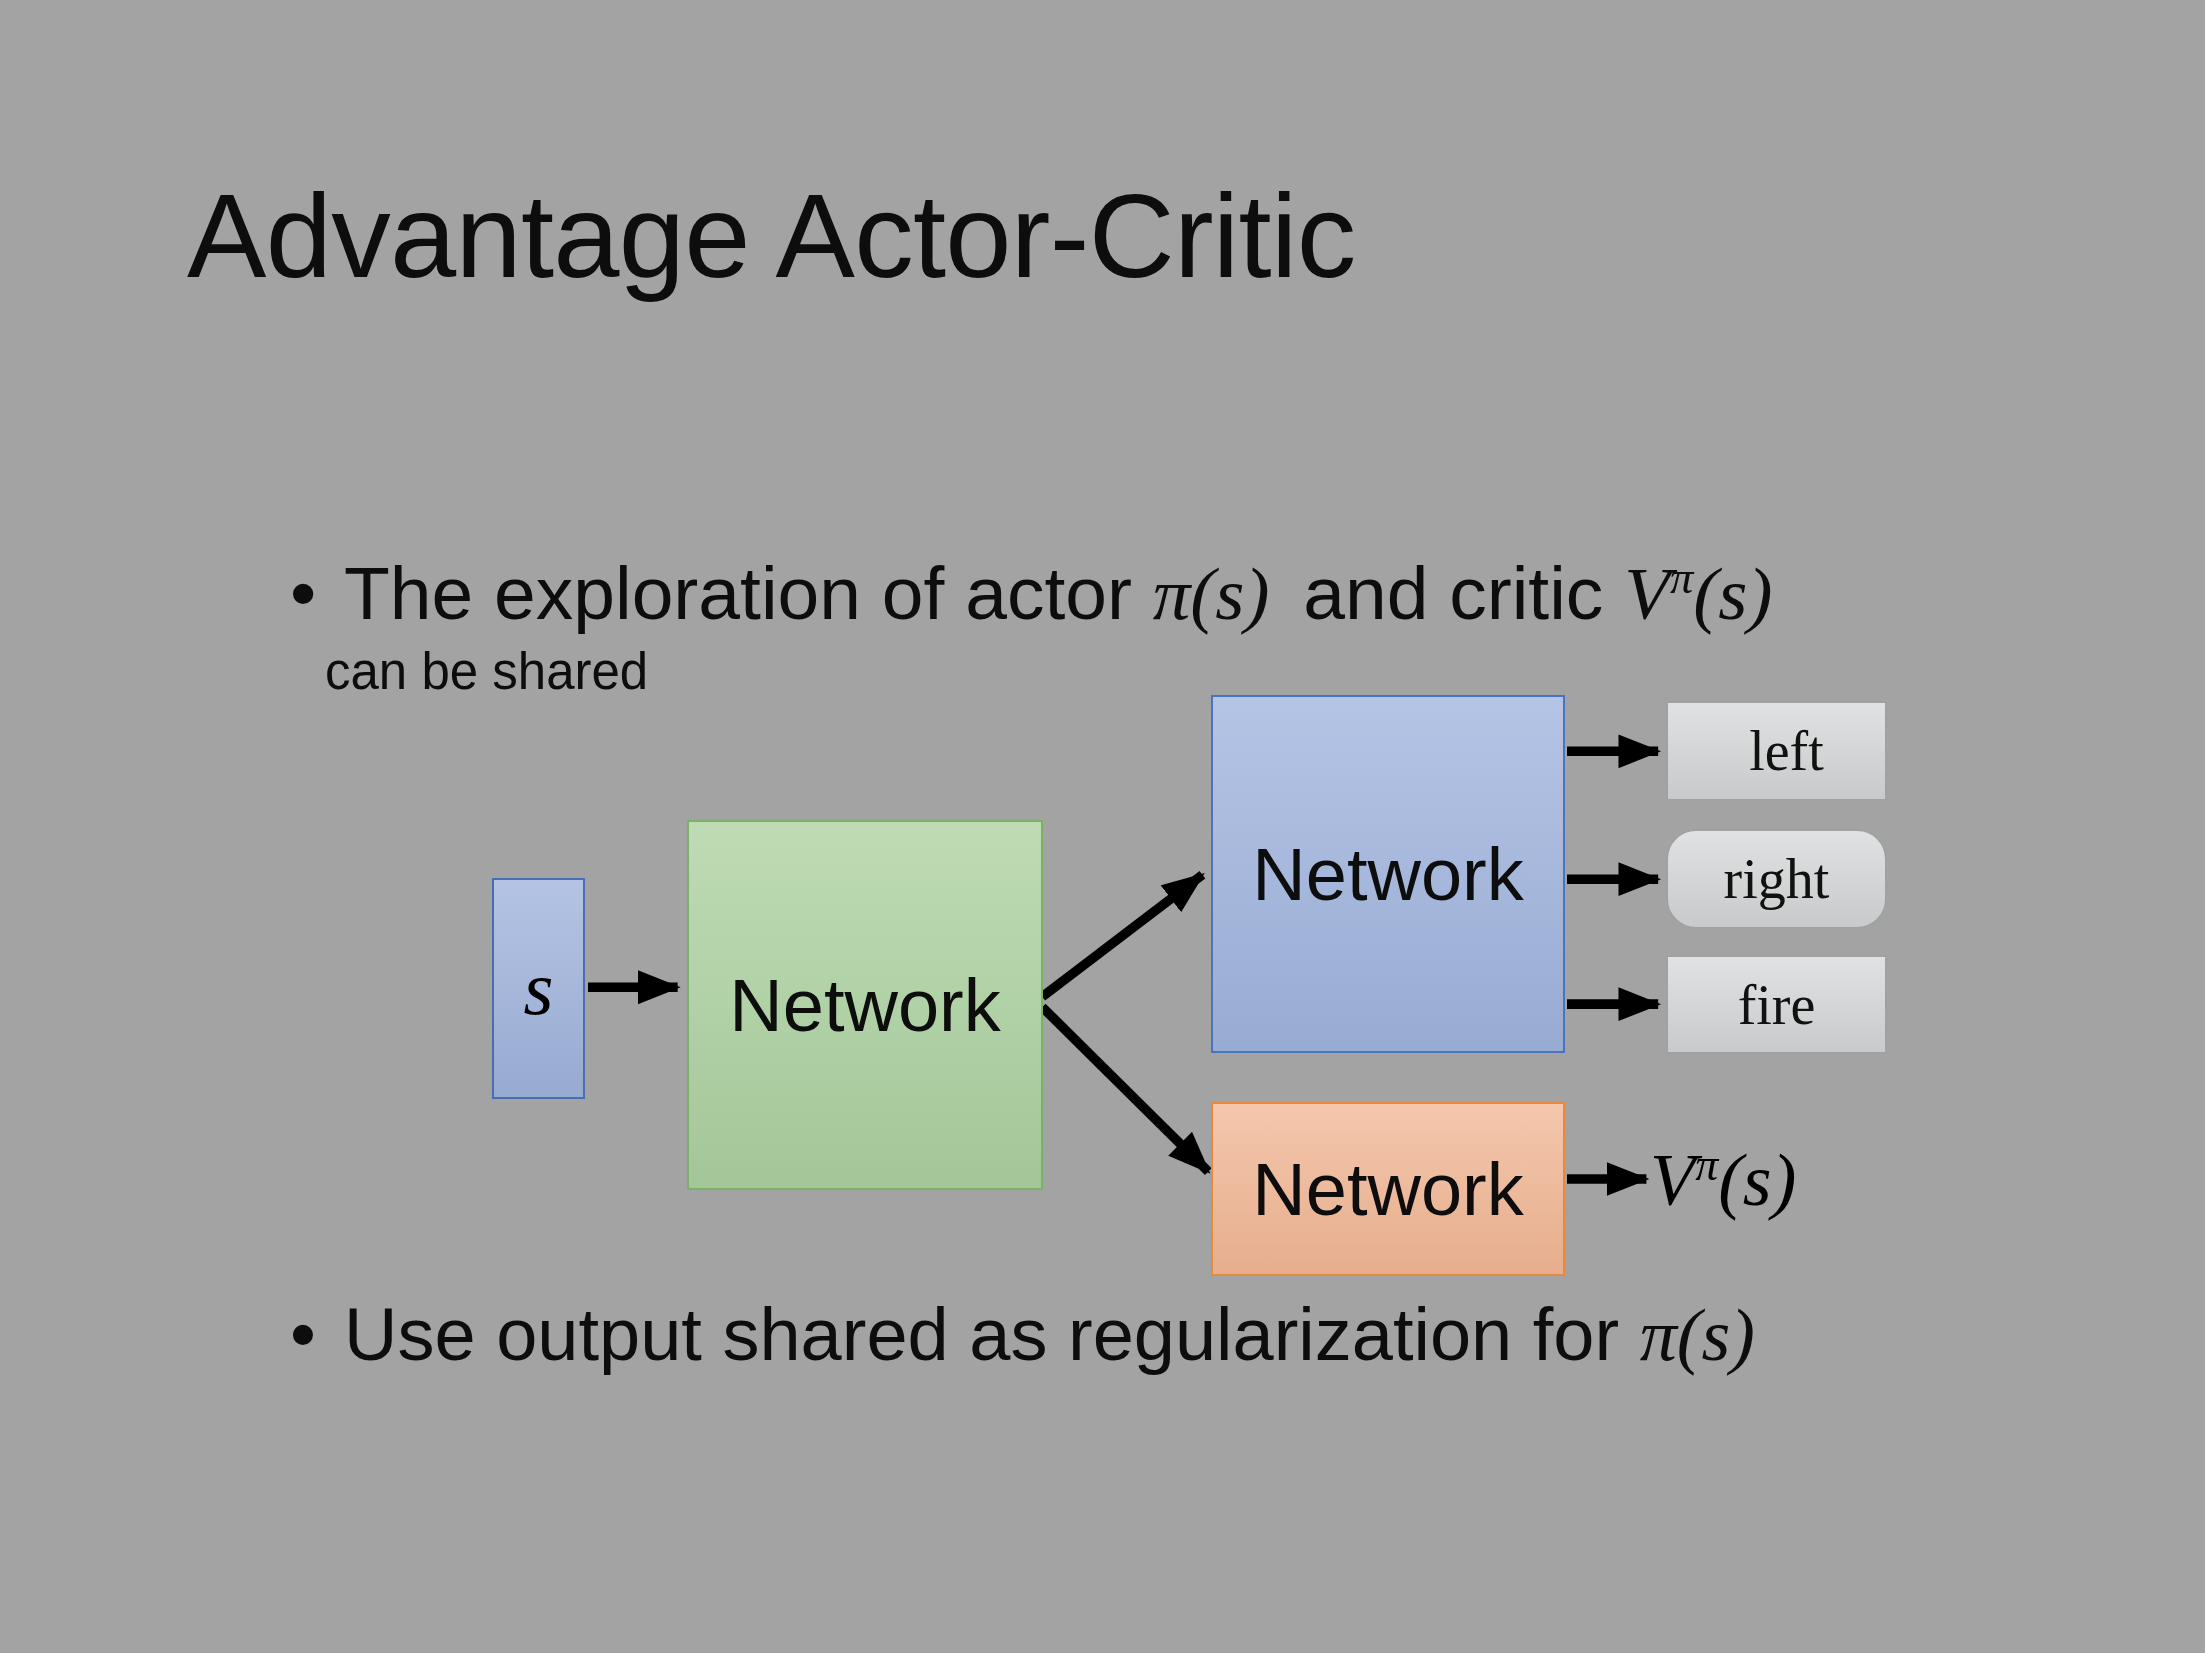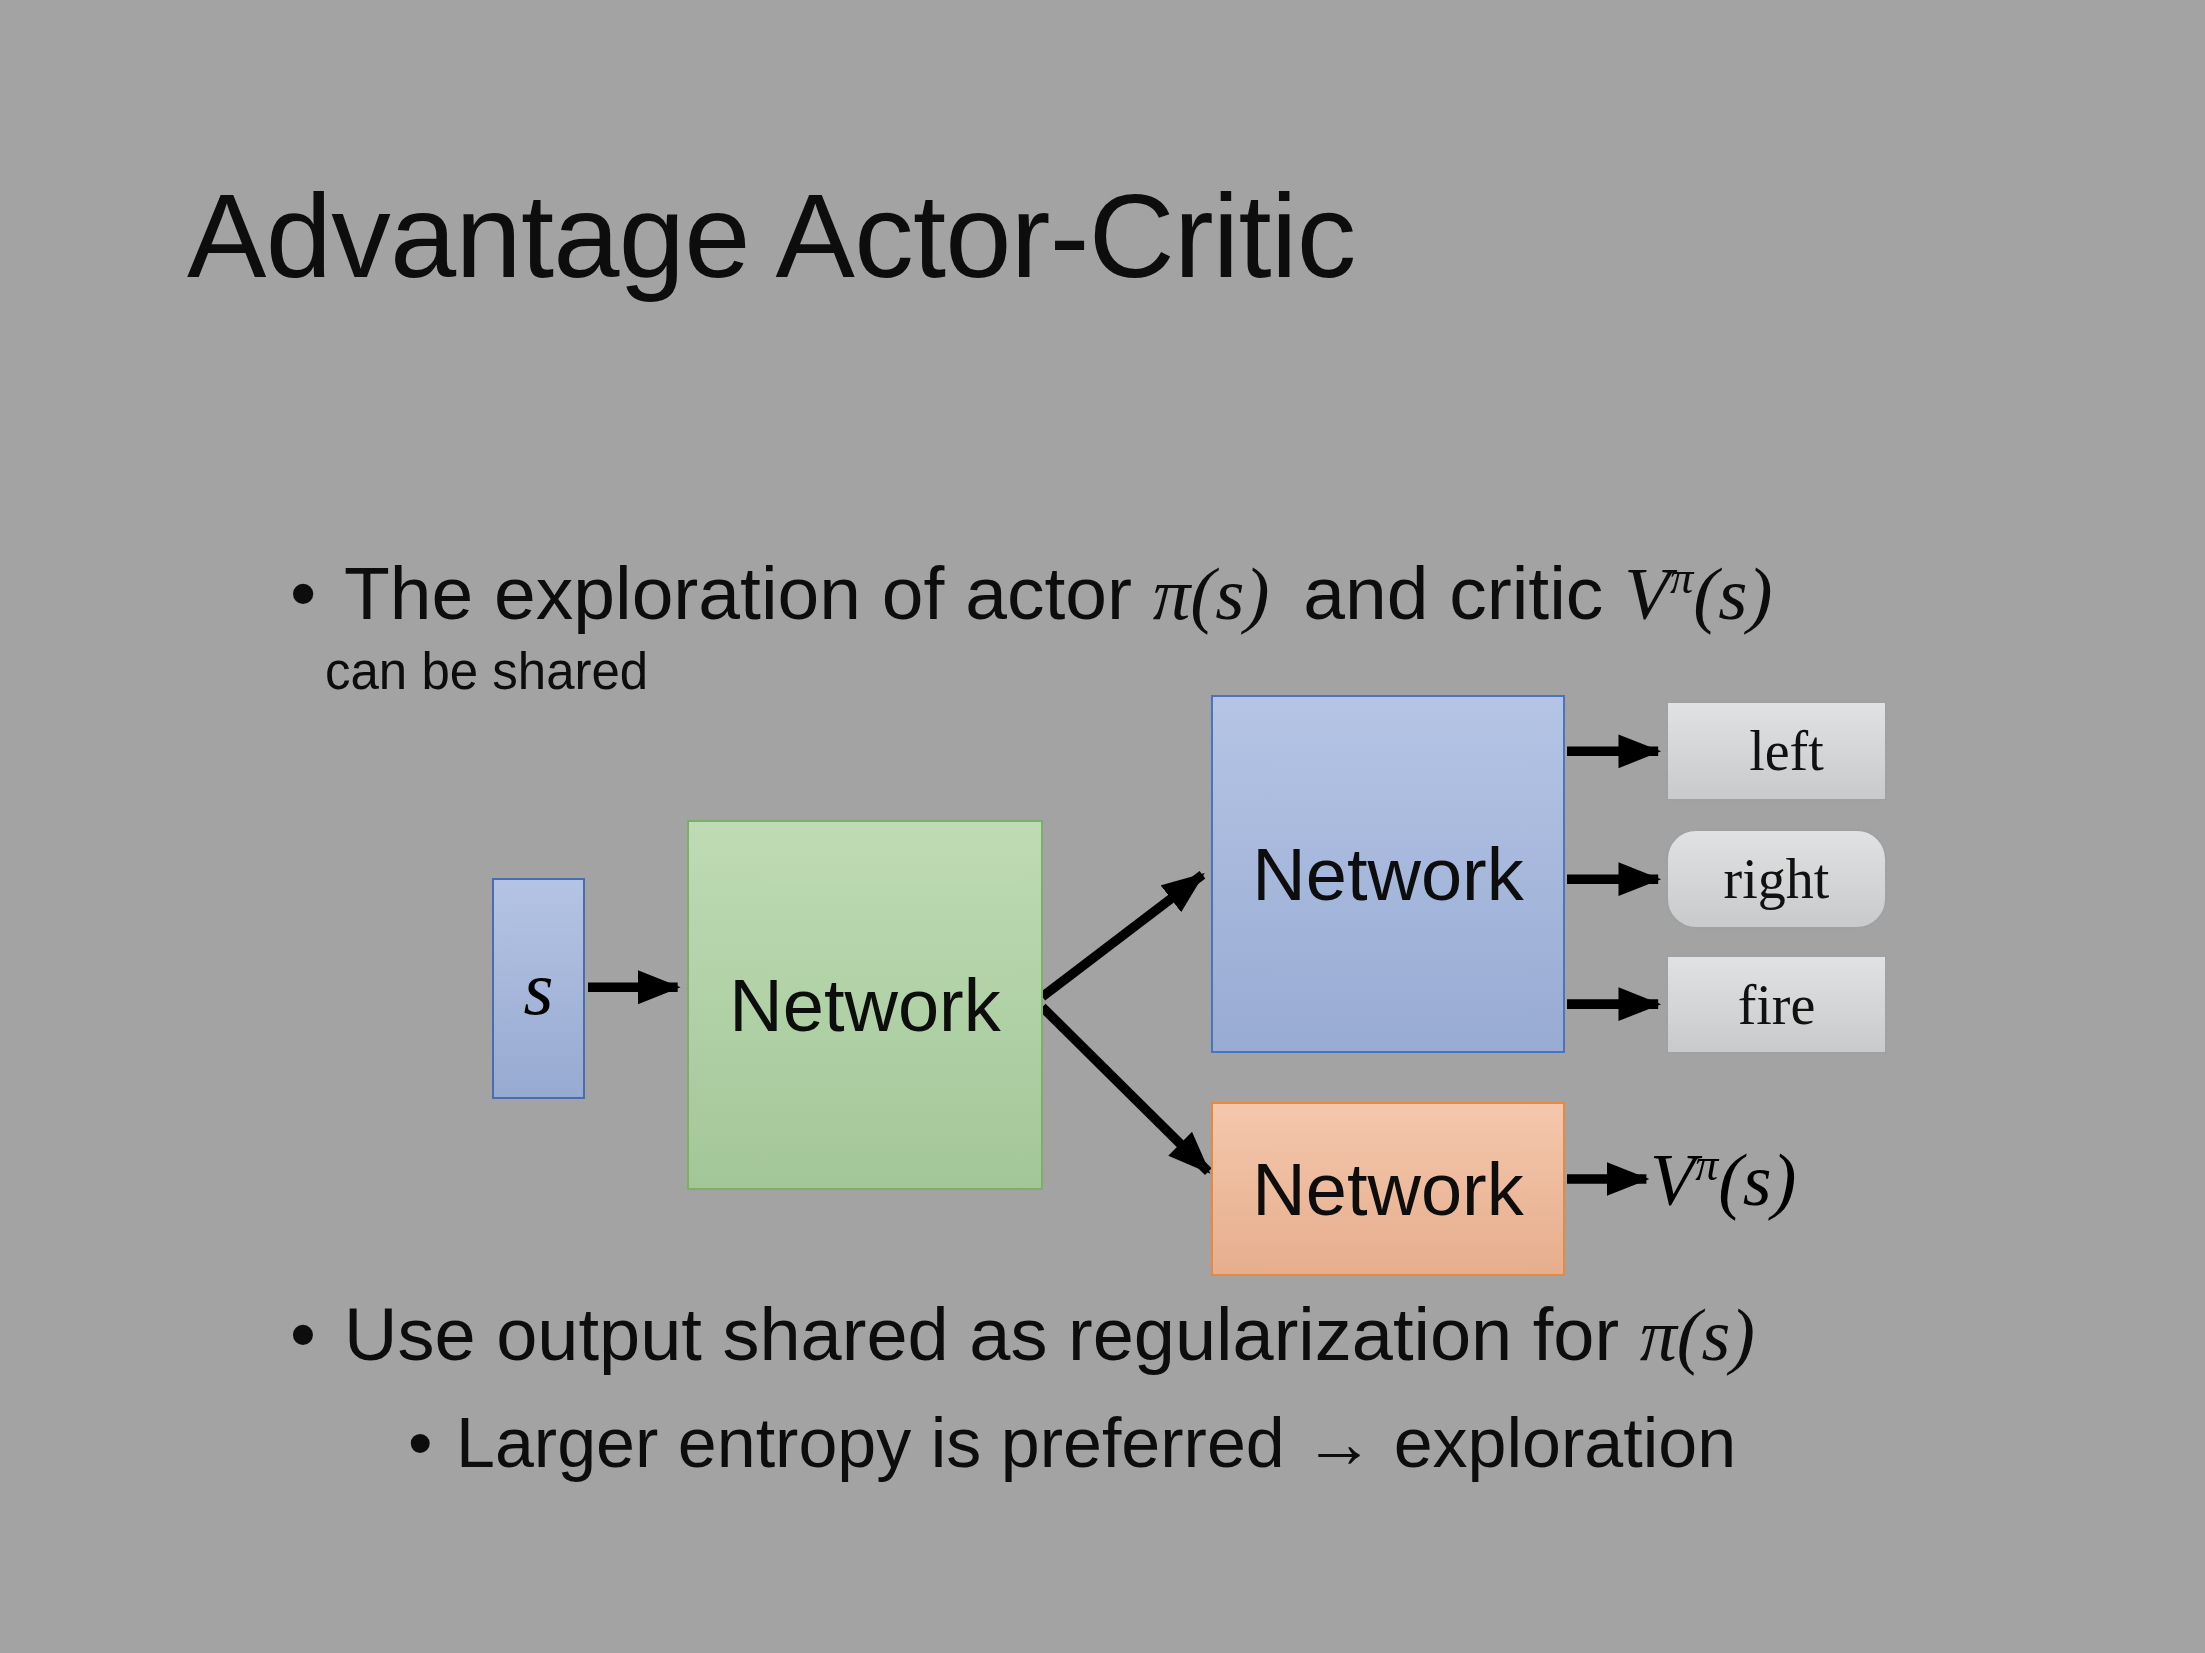--- a/index.html
+++ b/index.html
@@ -89,23 +89,20 @@
   <div class="line b-l2a">
     <span class="bullet">•</span><span>The exploration of actor </span><span class="math gap-after">π(s)</span><span>and critic </span><span class="math"><span>V</span><span class="sup">π</span><span>(s)</span></span>
   </div>
 
   <div class="line b-cont">can be shared</div>
 
   <div class="line b-l2b">
     <span class="bullet">•</span><span>Use output shared as regularization for </span><span class="math">π(s)</span>
   </div>
 
-  <div class="line b-l3">
-    <span class="bullet">•</span><span>Larger entropy is preferred → exploration</span>
-  </div>
 
   <div>
 
     <svg class="arrows" width="2205" height="1654" viewBox="0 0 3000 2250">
       <defs>
         <marker id="ah" markerUnits="userSpaceOnUse" markerWidth="60" markerHeight="48" refX="54" refY="23" orient="auto">
           <path d="M0,0 L58,23 L0,46 Z" fill="#000"></path>
         </marker>
       </defs>
       <g stroke="#000" stroke-width="13">

